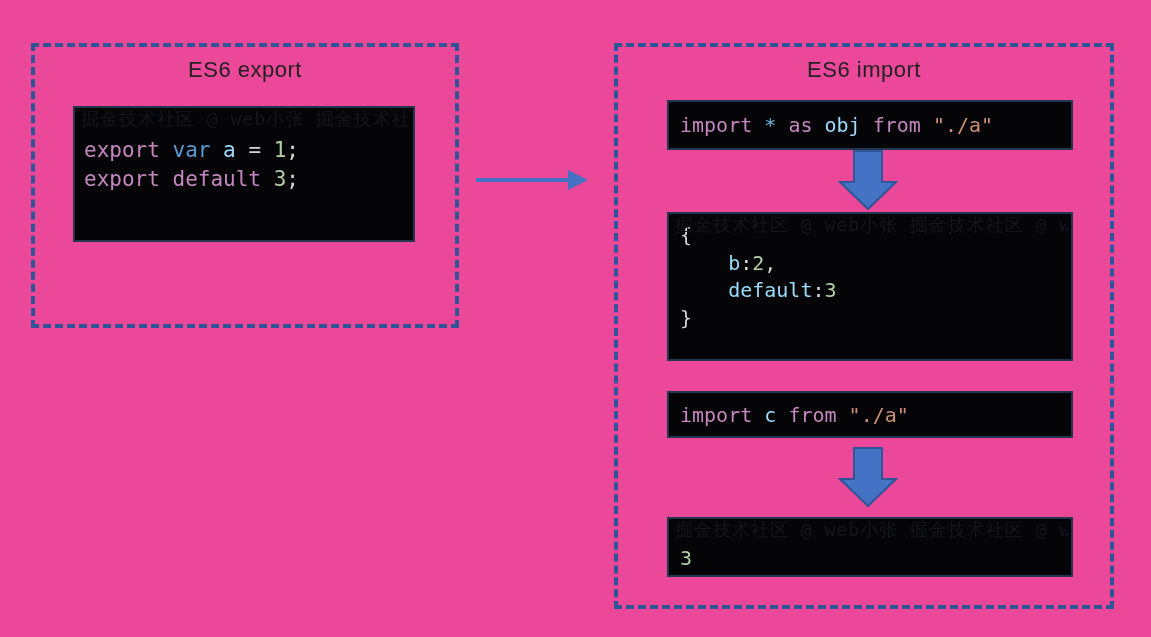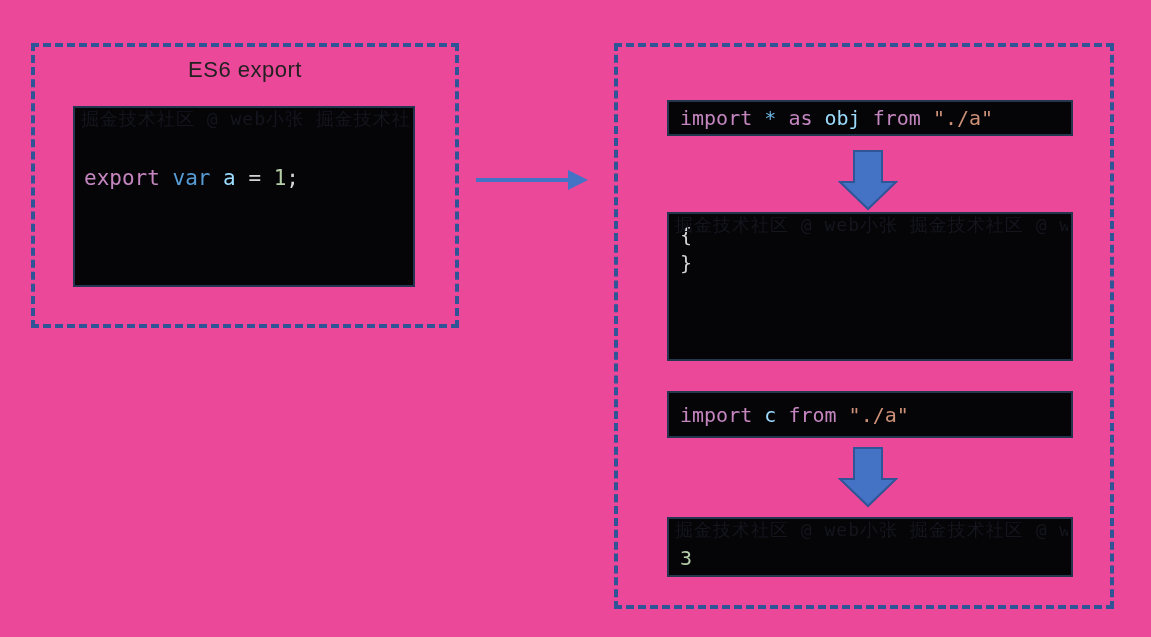--- a/index.html
+++ b/index.html
@@ -32,25 +32,25 @@
   .tk-num{color:var(--num);}
   .tk-pun{color:var(--pun);}
   .tk-str{color:var(--str);}
   .tk-star{color:var(--star);}
   .faint-row{
     position:absolute;top:1px;left:6px;right:3px;overflow:hidden;
     white-space:nowrap;color:var(--faint);font-size:18px;line-height:20px;
     letter-spacing:1px;pointer-events:none;
   }
   #left-code{
-    left:73px;top:106px;width:342px;height:181px;
-    padding:56px 0 0 9px;font-size:21px;line-height:28.5px;
+    left:73px;top:106px;width:342px;height:136px;
+    padding:28px 0 0 9px;font-size:21px;line-height:28.5px;
   }
   #block-import-all{
-    left:667px;top:100px;width:406px;height:36px;
+    left:667px;top:100px;width:406px;height:50px;
     display:flex;align-items:center;padding-left:11px;font-size:20px;
   }
   #block-namespace{
     left:667px;top:212px;width:406px;height:149px;
     padding:8px 0 0 11px;font-size:20px;line-height:27.5px;
   }
   #block-import-default{
     left:667px;top:391px;width:406px;height:47px;
     display:flex;align-items:center;padding-left:11px;font-size:20px;
   }
@@ -78,40 +78,44 @@
 <body>
 
 <div id="canvas">
 
   <div class="dashed-box" style="left:31px;top:43px;width:428px;height:285px;"></div>
   <div class="panel-title" style="left:31px;top:57px;width:428px;">ES6 export</div>
 
   <div id="left-code" class="code-block">
     <div class="faint-row">掘金技术社区 @ web小张 掘金技术社区 @ web小张 掘金技术社区 @ web小张</div>
     <div class="code-line"><span class="tk tk-kw">export </span><span class="tk tk-var">var </span><span class="tk tk-id">a </span><span class="tk tk-pun">= </span><span class="tk tk-num">1</span><span class="tk tk-pun">;</span></div>
+    <div class="code-line"><span class="tk tk-kw">export </span><span class="tk tk-kw">default </span><span class="tk tk-num">3</span><span class="tk tk-pun">;</span></div>
   </div>
 
   <svg class="arrow" style="left:470px;top:164px;" width="122" height="32" viewBox="0 0 122 32">
     <line class="flow-line" x1="6" y1="16" x2="99" y2="16"></line>
     <polygon class="flow-head" points="98,6 118,16 98,26"></polygon>
   </svg>
 
   <div class="dashed-box" style="left:614px;top:43px;width:500px;height:566px;"></div>
+  <div class="panel-title" style="left:614px;top:57px;width:500px;">ES6 import</div>
 
   <div id="block-import-all" class="code-block">
     <div class="code-line"><span class="tk tk-kw">import </span><span class="tk tk-star">* </span><span class="tk tk-kw">as </span><span class="tk tk-id">obj </span><span class="tk tk-kw">from </span><span class="tk tk-str">"./a"</span></div>
   </div>
 
   <svg class="arrow" style="left:838px;top:150px;" width="60" height="61" viewBox="0 0 60 61">
     <polygon class="block-arrow-shape" points="16,1 44,1 44,32 58,32 30,59 2,32 16,32"></polygon>
   </svg>
 
   <div id="block-namespace" class="code-block">
     <div class="faint-row">掘金技术社区 @ web小张 掘金技术社区 @ web小张 掘金技术社区 @ web小张</div>
     <div class="code-line"><span class="tk tk-pun">{</span></div>
+    <div class="code-line"><span class="tk tk-id">    b</span><span class="tk tk-pun">:</span><span class="tk tk-num">2</span><span class="tk tk-pun">,</span></div>
+    <div class="code-line"><span class="tk tk-id">    default</span><span class="tk tk-pun">:</span><span class="tk tk-num">3</span></div>
     <div class="code-line"><span class="tk tk-pun">}</span></div>
   </div>
 
   <div id="block-import-default" class="code-block">
     <div class="code-line"><span class="tk tk-kw">import </span><span class="tk tk-id">c </span><span class="tk tk-kw">from </span><span class="tk tk-str">"./a"</span></div>
   </div>
 
   <svg class="arrow" style="left:838px;top:447px;" width="60" height="61" viewBox="0 0 60 61">
     <polygon class="block-arrow-shape" points="16,1 44,1 44,32 58,32 30,59 2,32 16,32"></polygon>
   </svg>

